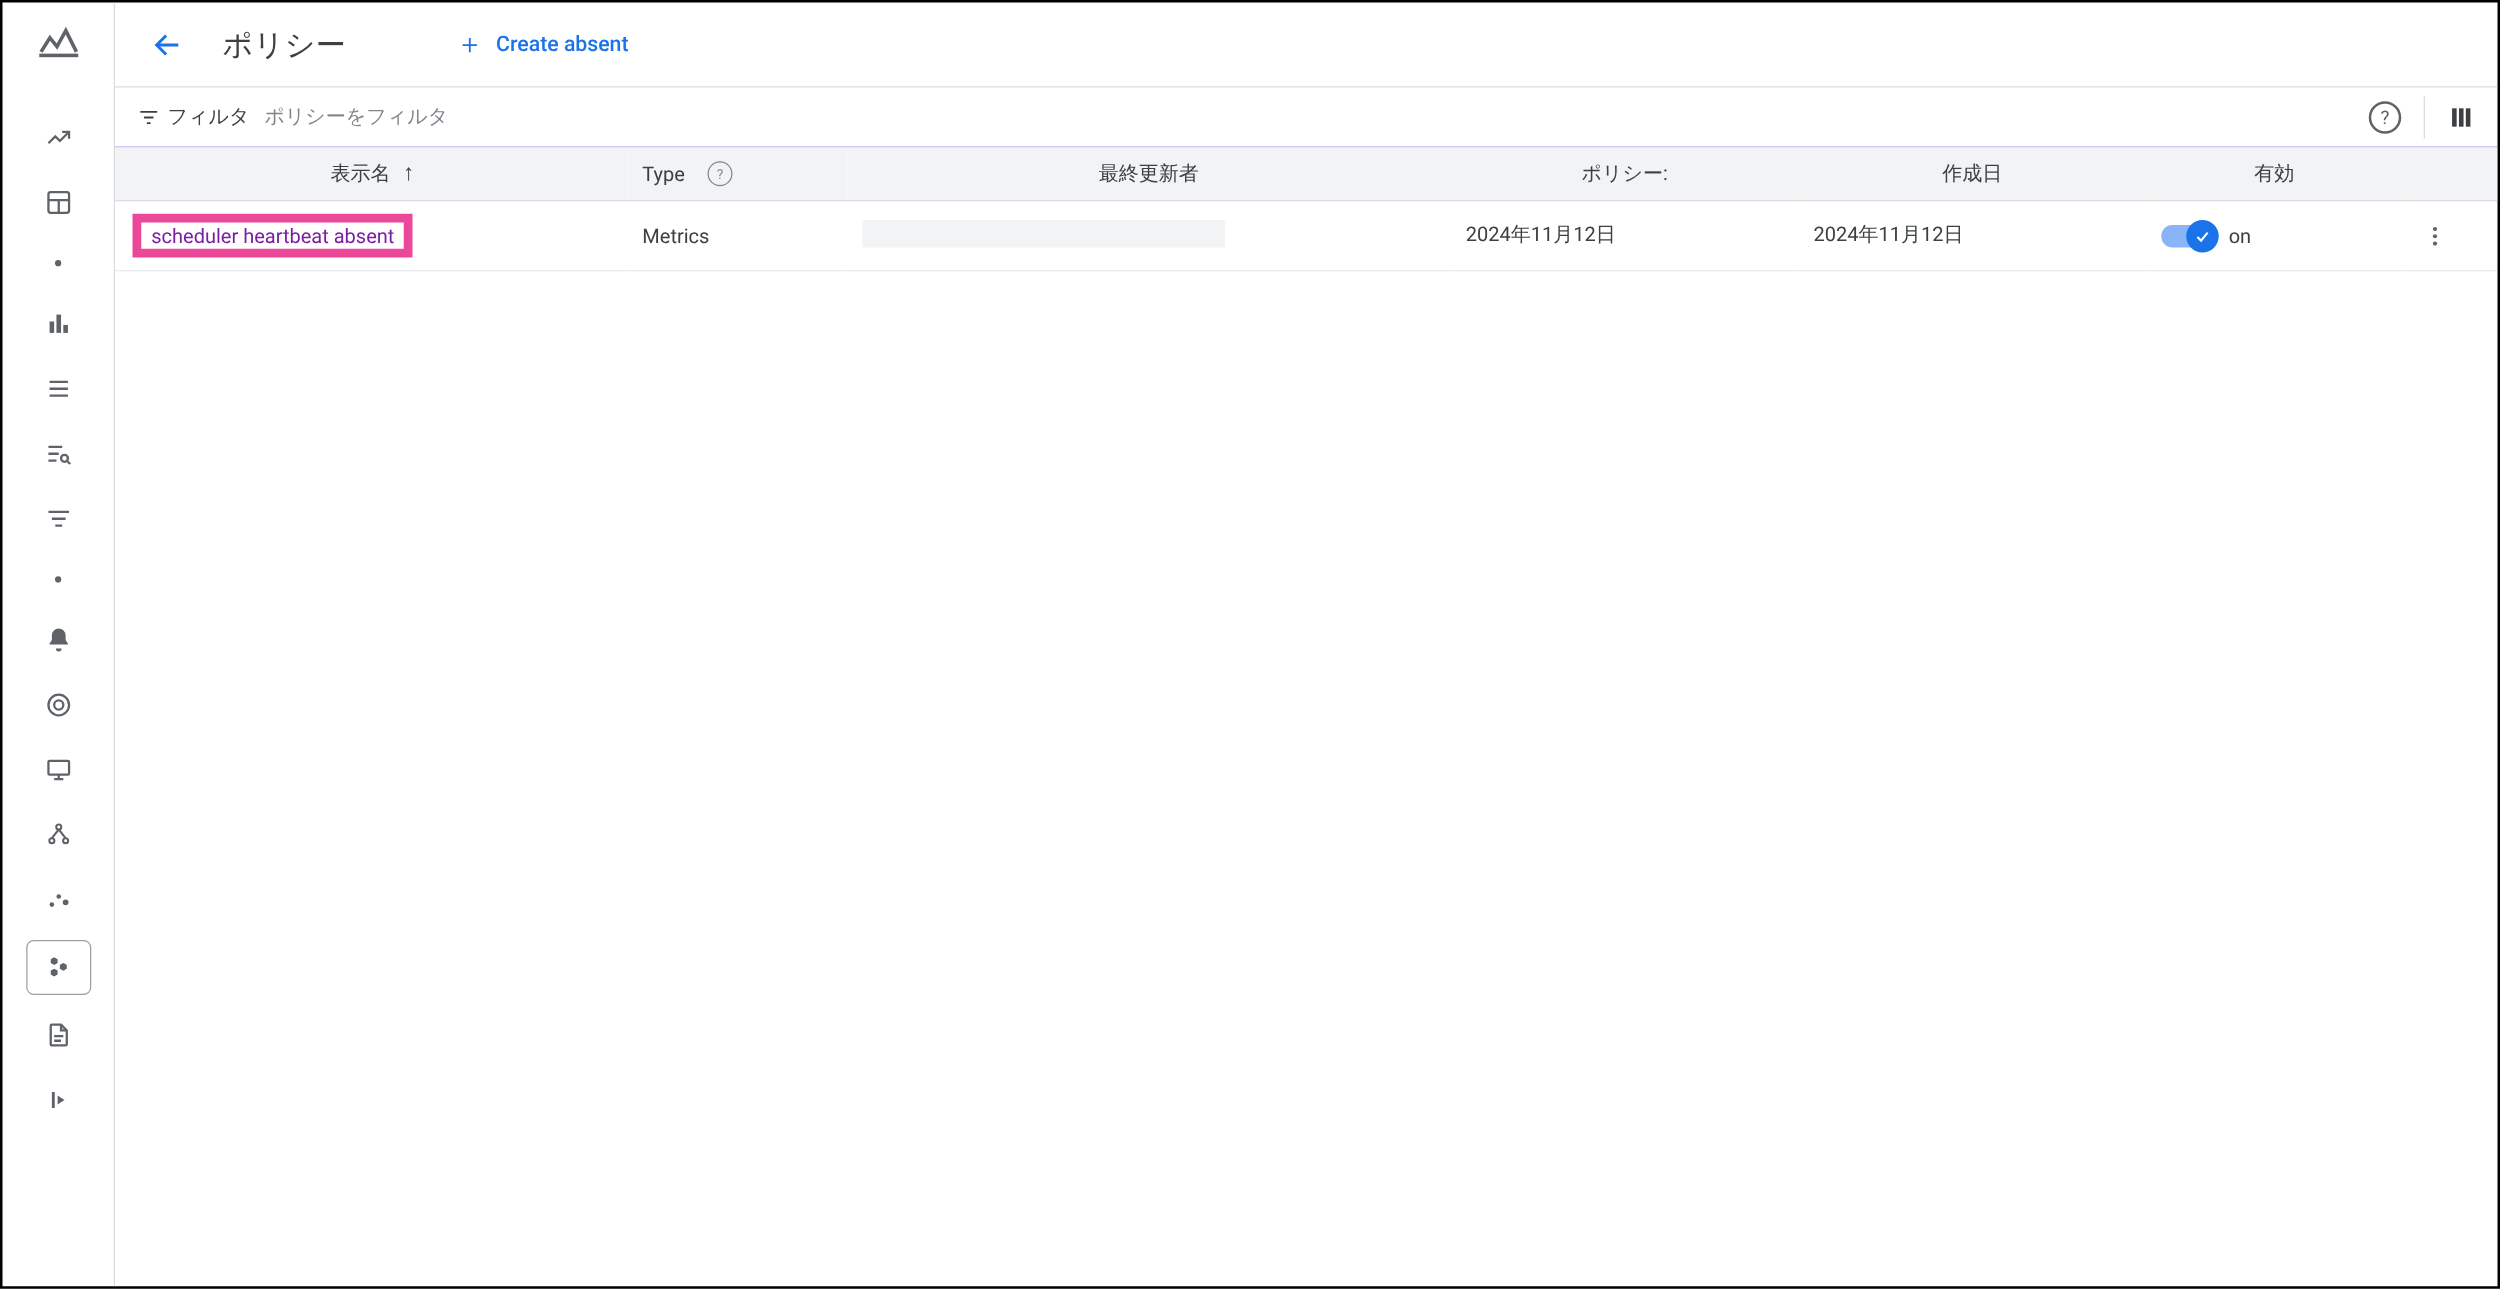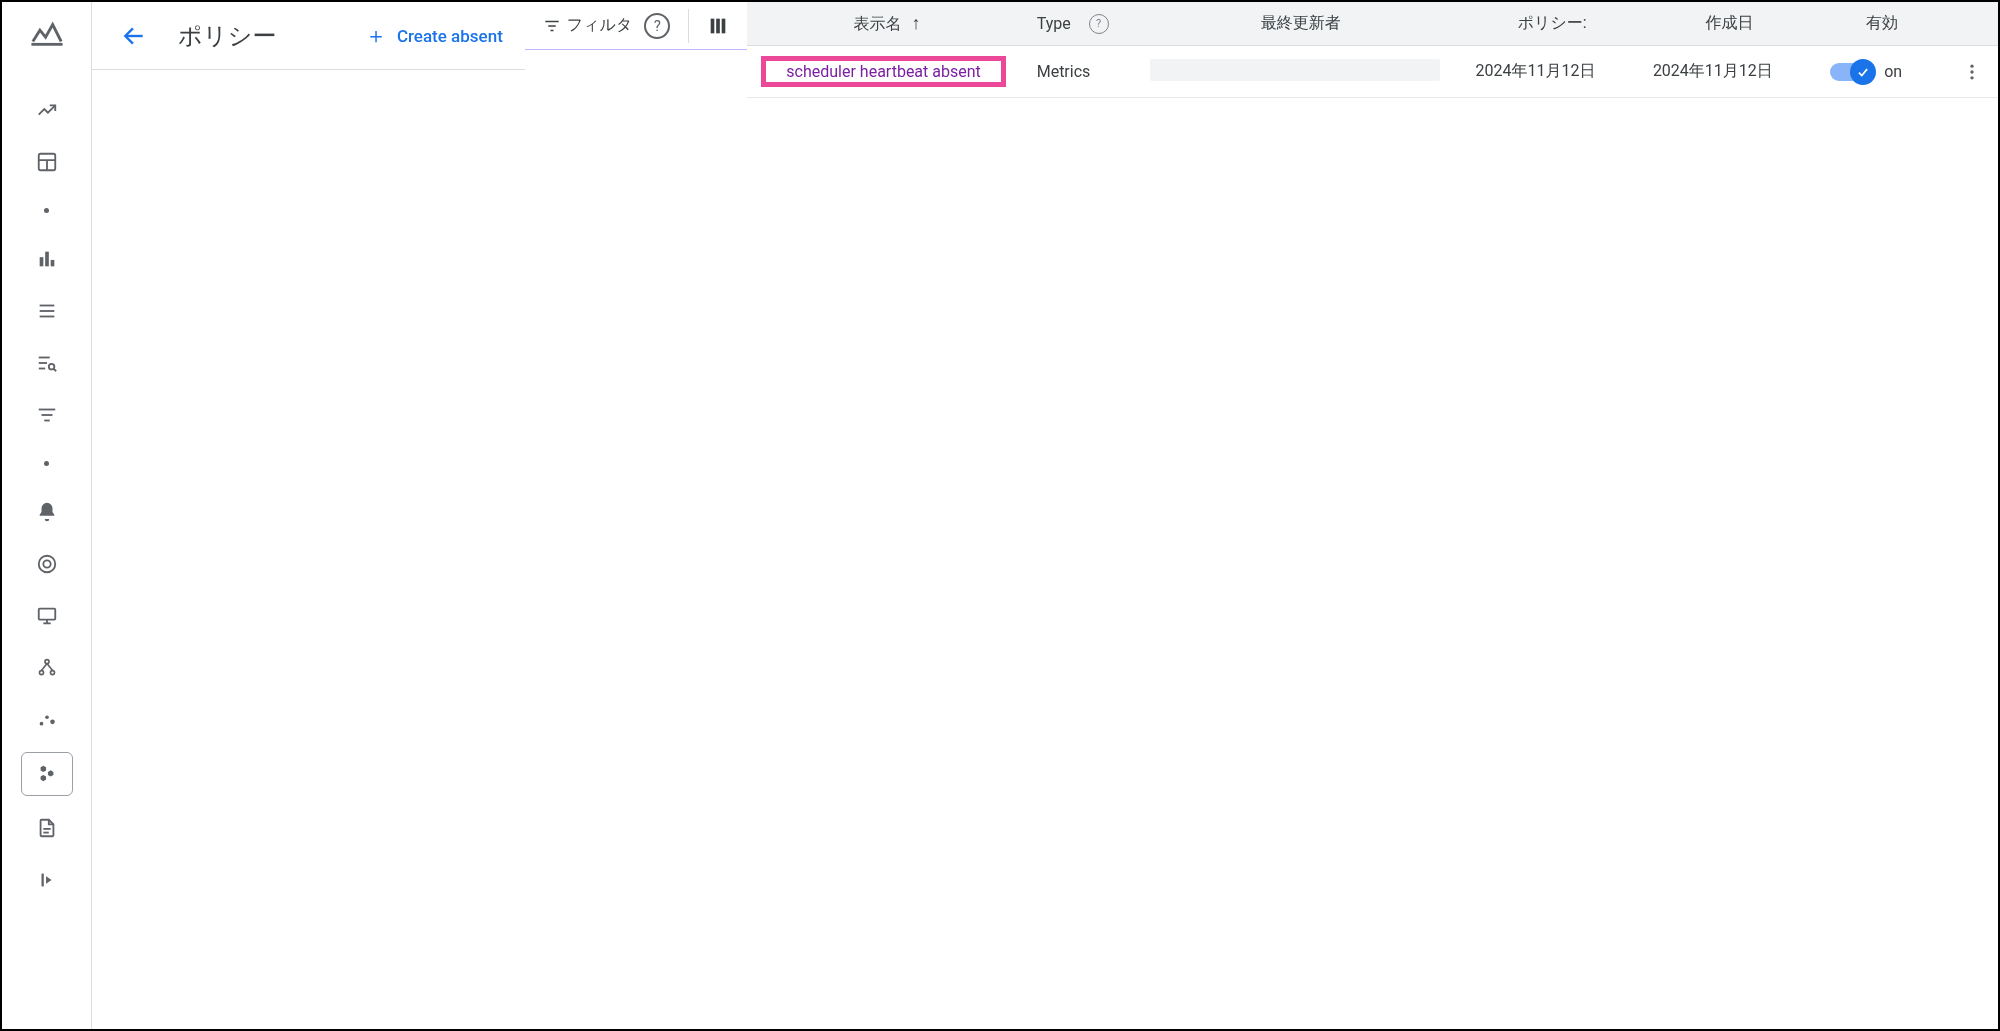--- a/index.html
+++ b/index.html
@@ -48,21 +48,21 @@
     width: 52px; height: 44px;
   }
   .sb-dot {
     width:5px; height:5px; background:#5f6368; border-radius:50%;
     margin: 14px 0;
   }
   
   .main {
     flex: 1;
     display: flex;
-    flex-direction: row;
+    flex-direction: column;
     min-width: 0;
   }
   
   .topbar {
     height: 68px;
     display: flex;
     align-items: center;
     padding: 0 22px;
     border-bottom: 1px solid #dadce0;
     gap: 24px;
@@ -138,22 +138,22 @@
   }
   .col-name { padding-left:14px; width:280px; }
   .col-type { width:120px; }
   .col-updater { width:330px; }
   .col-updated { width:190px; }
   .col-created { width:190px; }
   .col-enabled { width:140px; }
   .col-actions { width:50px; }
   .policy-link {
     color:#7b1fa2; text-decoration:none;
-    border: 5px solid #ec4899;
-    padding: 1px 20px;
+    border: 7px solid #ec4899;
+    padding: 1px 8px;
     display:inline-block;
     cursor:pointer;
   }
   .redacted {
     display:inline-block; width:290px; height:22px;
     background:#f1f3f4; border-radius:2px;
   }
   .type-row { display:flex; align-items:center; gap:18px; }
   .help-q {
     width:20px; height:20px; border:1.5px solid #80868b; border-radius:50%;
@@ -305,20 +305,21 @@
 
   <div class="filterbar">
     <div class="filter-chip">
       <svg width="18" height="18" viewBox="0 0 24 24" fill="none" stroke="currentColor" stroke-width="2">
           <line x1="3" y1="6" x2="21" y2="6"></line>
           <line x1="7" y1="12" x2="17" y2="12"></line>
           <line x1="10" y1="18" x2="14" y2="18"></line>
         </svg>
       <span>フィルタ</span>
     </div>
+    <input class="filter-input" placeholder="ポリシーをフィルタ" style="">
     <div class="filter-right">
       <div class="help-circle">?</div>
       <div class="vdiv"></div>
       <div class="col-picker">
         <svg viewBox="0 0 24 24" width="22" height="22" fill="currentColor">
             <rect x="4" y="4" width="4" height="16"></rect>
             <rect x="10" y="4" width="4" height="16"></rect>
             <rect x="16" y="4" width="4" height="16"></rect>
           </svg>
       </div>

